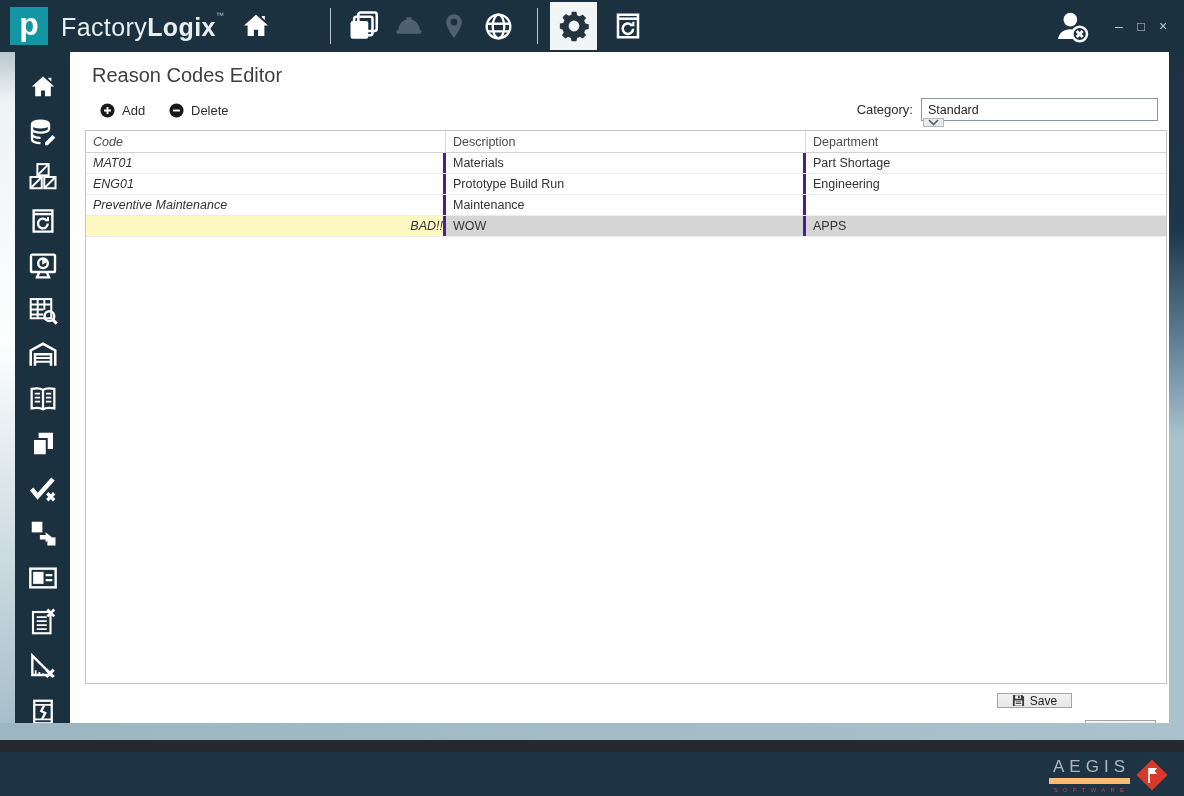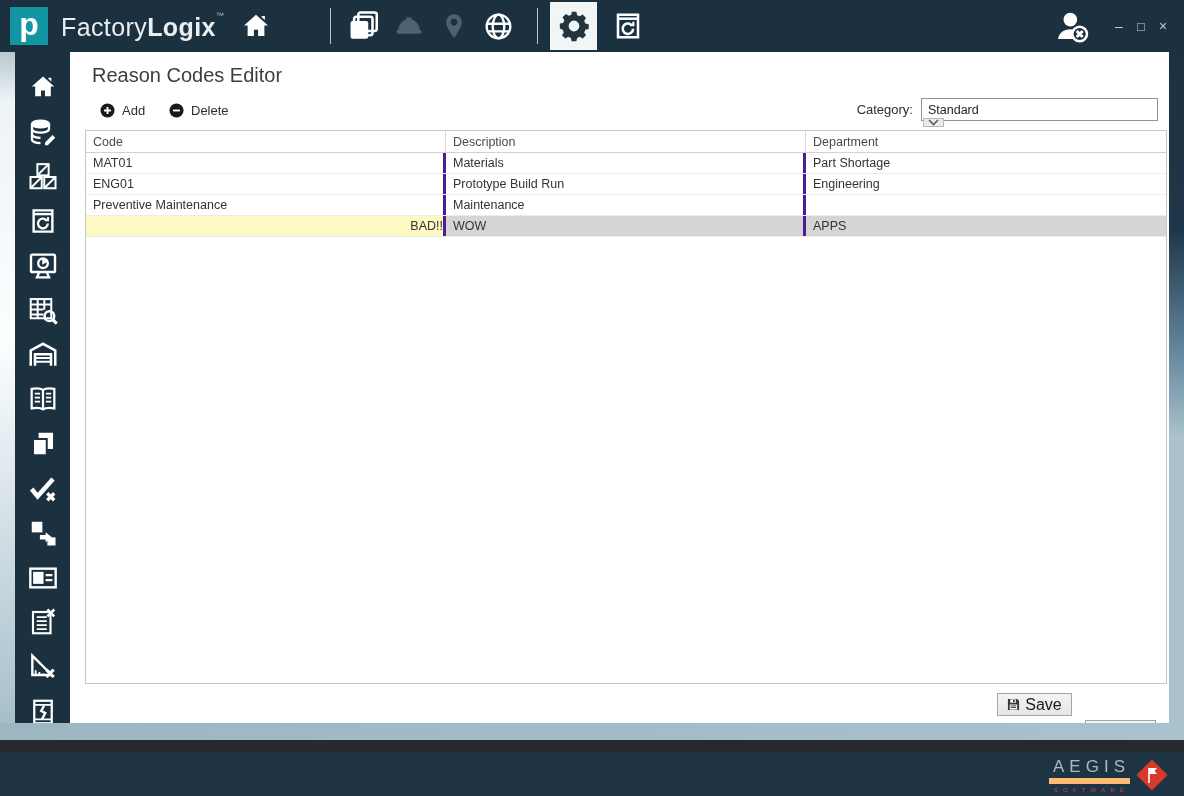--- a/index.html
+++ b/index.html
@@ -39,29 +39,29 @@
   .tb-add{left:30px;} .tb-del{left:99px;}
   .category-wrap{position:absolute;top:46px;right:11px;display:flex;align-items:center;}
   .category-label{font-size:13px;color:#2e2e2e;margin-right:8px;}
   .dropdown{width:237px;height:23px;border:1px solid #8a959d;background:#fff;display:flex;align-items:stretch;flex-direction:column;}
   .dropdown-value{flex:1;font-size:12.5px;color:#1f1f1f;padding:4px 0 0 6px;}
   .dropdown-btn{width:21px;margin:1px;background:#e9eaea;border:1px solid #b2b8bc;display:flex;align-items:center;justify-content:center;}
 
   .grid{position:absolute;left:15px;top:78px;width:1082px;height:554px;border:1px solid #c6c6c6;background:#fff;}
   .grid-header{display:flex;height:22px;border-bottom:1px solid #d2d2d2;}
   .hcell{font-size:12.5px;color:#4c4c4c;padding:4px 0 0 7px;border-right:1px solid #d9d9d9;}
-  .hcell:nth-child(1),.t-cell:nth-child(1){width:360px;flex:none;}
+  .hcell:nth-child(1),.t-cell:nth-child(1){width:360px;flex:none;font-style:italic;}
   .hcell:nth-child(2),.t-cell:nth-child(2){width:360px;flex:none;}
   .hcell:nth-child(3),.t-cell:nth-child(3){flex:1;border-right:none;}
   .t-row{display:flex;height:21px;border-bottom:1px solid #ececec;}
   .t-cell{font-size:12.5px;color:#333;padding:3px 0 0 7px;border-right:3px solid #4c1d95;}
   .t-row.selected{background:#d5d5d5;}
   .t-row.selected .t-cell:first-child{background:#fef9c3;text-align:right;}
 
-  .btn{position:absolute;top:641px;height:23px;background:linear-gradient(#f3f3f3,#e6e6e6);border:1px solid #a5a5a5;font-size:16px;color:#1a1a1a;display:flex;align-items:center;justify-content:center;gap:5px;}
+  .btn{position:absolute;top:641px;height:15px;background:linear-gradient(#f3f3f3,#e6e6e6);border:1px solid #a5a5a5;font-size:12px;color:#1a1a1a;display:flex;align-items:center;justify-content:center;gap:5px;}
   .btn-save{right:97px;width:75px;}
   .btn-cancel{right:13px;width:71px;margin-top:27px;}
 
   
   .bottom-strip{position:absolute;left:0;top:723px;width:1184px;height:17px;background:linear-gradient(90deg,#9cb6c2,#a9c2cd);}
   .dark-band{position:absolute;left:0;top:740px;width:1184px;height:12px;background:#26292d;}
   .footer{position:absolute;left:0;top:752px;width:1184px;height:44px;background:#1e3444;}
   .aegis{position:absolute;right:16px;top:5px;display:flex;align-items:center;}
   .aegis-text{text-align:center;margin-right:6px;}
   .aegis-name{font-size:17px;letter-spacing:5px;padding-left:4px;color:#b0b8bd;border-bottom:6px solid #fdba74;padding-bottom:1px;}

